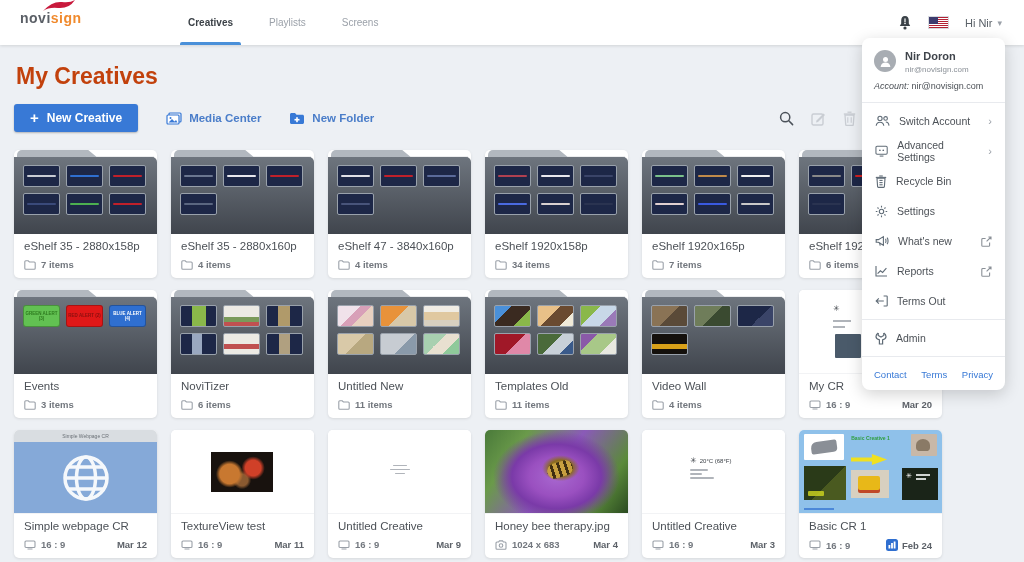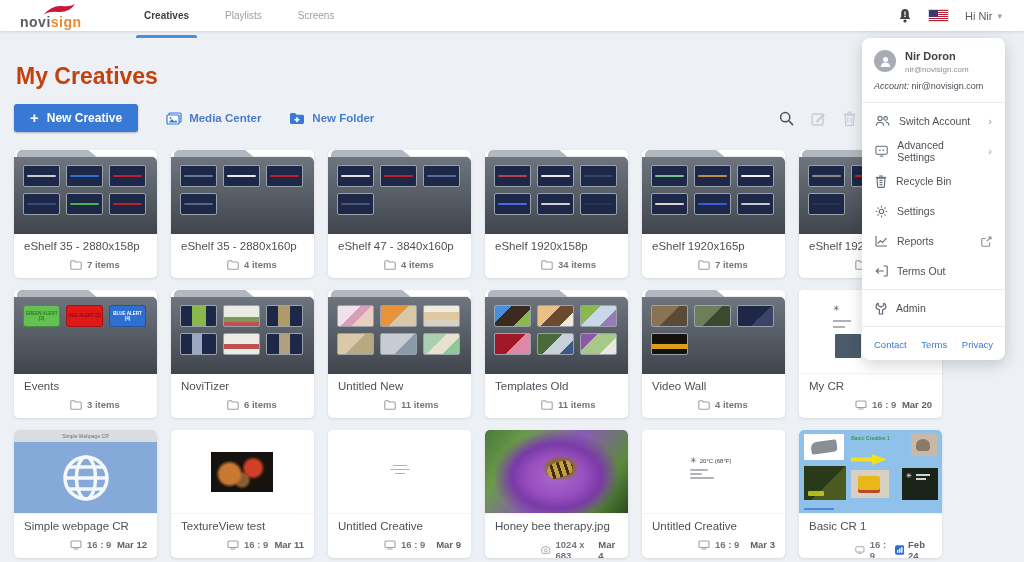--- a/index.html
+++ b/index.html
@@ -1,21 +1,21 @@
 <!DOCTYPE html>
 <html><head>
 <meta charset="utf-8">
 <style>
   * { margin:0; padding:0; box-sizing:border-box; }
   html,body { width:1024px; height:562px; overflow:hidden; }
   body { font-family:"Liberation Sans", sans-serif; background:#edf0f4; position:relative; color:#4c5157; }
 
   
-  .navbar { position:absolute; top:0; left:0; right:0; height:31px; background:#fff;
-            box-shadow:0 1px 3px rgba(0,0,0,.12); display:flex; align-items:center; z-index:10; }
+  .navbar { position:absolute; top:0; left:0; right:0; height:45px; background:#fff;
+            box-shadow:0 1px 3px rgba(0,0,0,.12); display:flex; z-index:10;gap:44px; }
   .logo { margin-left:20px; width:78px; position:relative; cursor:pointer; }
   .logo-swoosh { display:block; margin-left:22px; }
   .logo-text { font-size:14px; font-weight:bold; letter-spacing:.5px; line-height:10px; }
   .logo-text .p1 { color:#5a5f66; } .logo-text .p2 { color:#f08a2d; }
   .tabs { display:flex; margin-left:28px; height:45px; }
   .tab { position:relative; display:flex; align-items:center; padding:0 18px; font-size:10px;
          color:#9ba1a9; cursor:pointer; }
   .tab.active { color:#3c4248; font-weight:bold; }
   .tab.active::after { content:""; position:absolute; left:10px; right:10px; bottom:0; height:3px;
          background:#4a90d9; border-radius:2px 2px 0 0; }
@@ -54,21 +54,21 @@
         position:relative; overflow:hidden; }
   .st { position:absolute; left:3px; right:3px; top:9px; height:2px; border-radius:1px; }
   .chip { width:37px; height:22px; border-radius:3px; font-size:4.5px; font-weight:bold;
           display:flex; align-items:center; justify-content:center; text-align:center; line-height:1.2;
           border:1px solid rgba(0,0,0,.25); }
   .chip-green { background:#62c152; color:#2d7a1e; }
   .chip-red   { background:#e01818; color:#8a0f0f; }
   .chip-blue  { background:#2f6fd0; color:#fff; }
   .card-footer { padding:6px 10px 0; }
   .card-name { font-size:11.5px; color:#4c5157; white-space:nowrap; overflow:hidden; margin-bottom:7px; }
-  .card-meta { display:flex; align-items:center; gap:5px; font-size:9.5px; font-weight:bold; color:#72777e;margin-left:46px; }
+  .card-meta { display:flex; align-items:center; gap:5px; font-size:9.5px; font-weight:bold; color:#72777e; }
   .card-meta .date { margin-left:auto; color:#5d6269; }
   .cthumb { height:84px; position:relative; overflow:hidden; background:#fff; border-bottom:1px solid #f2f3f5; }
 
   
   .web-head { height:12px; background:#d9dde1; display:flex; align-items:center; justify-content:center;
               font-size:5px; color:#6a7076; }
   .web-body { height:72px; background:#85a9d8; display:flex; align-items:center; justify-content:center; }
   .tex-img { position:absolute; left:40px; top:22px; width:62px; height:40px; background:
              radial-gradient(circle at 30% 55%, #c87830 0 20%, rgba(0,0,0,0) 28%),
              radial-gradient(circle at 68% 40%, #d04028 0 16%, rgba(0,0,0,0) 24%),
@@ -755,20 +755,39 @@
   <div class="dd-item">
     <svg width="13" height="13" viewBox="0 0 13 13">
         <g fill="none" stroke="#5f6b76" stroke-width="1.1">
           <circle cx="6.5" cy="6.5" r="2.2"></circle>
           <path d="M6.5 .8 L6.5 2.4 M6.5 10.6 L6.5 12.2 M.8 6.5 L2.4 6.5 M10.6 6.5 L12.2 6.5 M2.5 2.5 L3.6 3.6 M9.4 9.4 L10.5 10.5 M10.5 2.5 L9.4 3.6 M3.6 9.4 L2.5 10.5"></path>
         </g>
       </svg>
     <span>Settings</span>
   </div>
   <div class="dd-item">
+    <svg width="14" height="12" viewBox="0 0 14 12">
+        <g fill="none" stroke="#5f6b76" stroke-width="1.1">
+          <path d="M1.2 4.6 L1.2 7.2 L3.4 7.2 L8.4 10.2 L8.4 1.6 L3.4 4.6 Z"></path>
+          <path d="M4.6 7.6 L5.2 10.6"></path>
+          <path d="M10.4 4 C11.2 4.8 11.2 7 10.4 7.8"></path>
+          <path d="M12 2.6 C13.4 4.2 13.4 7.6 12 9.2"></path>
+        </g>
+      </svg>
+    <span>What's new</span>
+    <span class="dd-right">
+        <svg width="11" height="11" viewBox="0 0 11 11">
+          <g fill="none" stroke="#8a9097" stroke-width="1.1">
+            <path d="M7.4 1 L10 1 L10 3.6 M10 1 L5.6 5.4"></path>
+            <path d="M8.6 6.4 L8.6 9.4 C8.6 9.9 8.2 10.3 7.7 10.3 L1.7 10.3 C1.2 10.3 .8 9.9 .8 9.4 L.8 3.4 C.8 2.9 1.2 2.5 1.7 2.5 L4.6 2.5"></path>
+          </g>
+        </svg>
+      </span>
+  </div>
+  <div class="dd-item">
     <svg width="13" height="12" viewBox="0 0 13 12">
         <g fill="none" stroke="#5f6b76" stroke-width="1.1">
           <path d="M1 1 L1 11 L12 11"></path>
           <path d="M2.6 8.6 L5.4 5.8 L7.6 7.4 L11.4 3.2"></path>
         </g>
       </svg>
     <span>Reports</span>
     <span class="dd-right">
         <svg width="11" height="11" viewBox="0 0 11 11">
           <g fill="none" stroke="#8a9097" stroke-width="1.1">

